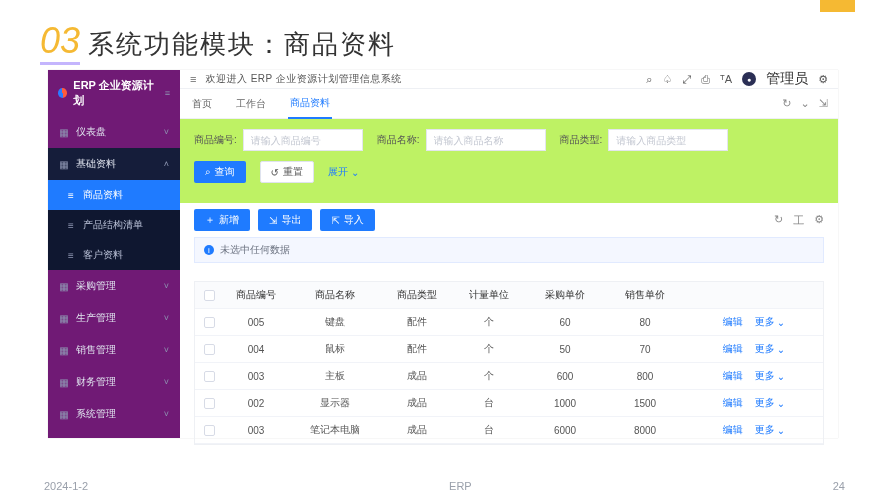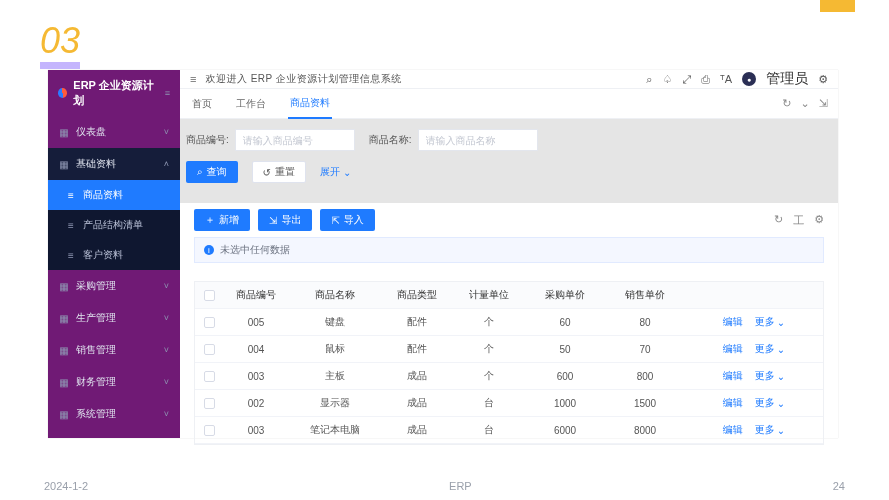--- a/index.html
+++ b/index.html
@@ -1,19 +1,19 @@
 <!DOCTYPE html>
 <html><head>
 <meta charset="utf-8">
 <style>
 *{margin:0;padding:0;box-sizing:border-box;font-family:"Microsoft YaHei","PingFang SC",sans-serif}
 body{background:#fff;width:889px;height:500px;overflow:hidden;position:relative}
 .accent-box{position:absolute;top:0;right:34px;width:35px;height:12px;background:#f5b933}
 .slide-header{padding:20px 40px 10px;display:flex;align-items:baseline;gap:8px}
-.slide-num{font-size:36px;color:#f5b933;font-weight:300;font-style:italic;border-bottom:7px solid #c4b5fd}
+.slide-num{font-size:36px;color:#f5b933;font-weight:300;font-style:italic;border-bottom:3px solid #c4b5fd}
 .slide-title{font-size:26px;color:#333;letter-spacing:2px}
 .app-shell{position:absolute;left:48px;top:70px;width:790px;height:368px;display:flex;font-size:11px;color:#333;box-shadow:0 0 1px rgba(0,0,0,.2)}
 .sidebar{width:132px;background:#701a75;color:#c7cbd6;display:flex;flex-direction:column}
 .logo-row{display:flex;align-items:center;gap:6px;padding:8px 10px;font-size:11px;color:#fff;font-weight:600}
 .logo-mark{width:10px;height:10px;display:inline-block;position:relative}
 .logo-mark::before{content:"";position:absolute;inset:0;border-radius:50%;background:conic-gradient(#ff5a3c 0 50%,#2b7bff 50% 100%)}
 .menu{flex:1;overflow:hidden}
 .menu-item{display:flex;align-items:center;padding:9px 11px;gap:7px;cursor:pointer;font-size:10px;color:#dfe3ee}
 .menu-item .mi-icon{width:10px;display:inline-flex;justify-content:center;color:#8f97b3}
 .menu-item.open{background:#151d3a}
@@ -28,21 +28,21 @@
 .topbar .hamburger{color:#666;cursor:pointer}
 .topbar .welcome{font-size:10px;color:#555;letter-spacing:.5px}
 .topbar .right-icons{margin-left:auto;display:flex;align-items:center;gap:10px;color:#555}
 .right-icons .icon{cursor:pointer;font-size:11px}
 .avatar{width:14px;height:14px;border-radius:50%;background:#2b2f55;display:inline-flex;align-items:center;justify-content:center;color:#fff;font-size:7px}
 .username{font-size:14px;color:#333}
 .tabs{display:flex;align-items:center;height:30px;border-bottom:1px solid #eef0f4;padding:0 10px;gap:20px}
 .tab{font-size:10px;color:#666;padding:7px 2px;cursor:pointer}
 .tab.active{color:#1f7bff;border-bottom:2px solid #1f7bff}
 .tabs-right{margin-left:auto;display:flex;gap:9px;color:#888}
-.search-panel{padding:10px 6px;background:#e5e5e5}
+.search-panel{padding:10px 14px;background:#bef264}
 .search-row{display:flex;align-items:center;gap:14px;margin-bottom:10px}
 .field{display:flex;align-items:center;gap:6px}
 .field label{font-size:10px;color:#555}
 .field input{border:1px solid #e3e6ed;height:22px;padding:0 7px;font-size:10px;color:#333;width:120px}
 .field input::placeholder{color:#c3c7d1}
 .btn{display:inline-flex;align-items:center;gap:4px;height:22px;padding:0 10px;font-size:10px;border:1px solid transparent;border-radius:2px;cursor:pointer;background:#fff}
 .btn-primary{background:#1f7bff;color:#fff}
 .btn-plain{border-color:#dfe3ee;color:#555}
 .link-btn{color:#1f7bff;font-size:10px;cursor:pointer;display:inline-flex;align-items:center;gap:3px}
 .toolbar{display:flex;align-items:center;gap:8px;padding:6px 14px}
@@ -58,20 +58,21 @@
 .ops .more{display:inline-flex;align-items:center;gap:2px;cursor:pointer}
 .chk{width:11px;height:11px;border:1px solid #d7dbe6;border-radius:2px;margin:0 auto;cursor:pointer;background:#fff}
 .footer{position:absolute;bottom:8px;left:0;width:100%;display:flex;justify-content:space-between;padding:0 44px;font-size:11px;color:#9aa0ab}
 </style>
 </head>
 <body>
 <div class="accent-box"></div>
 
 <div class="slide-header">
   <span class="slide-num">03</span>
+  <span class="slide-title">系统功能模块：商品资料</span>
 </div>
 
 <div class="app-shell">
   <aside class="sidebar">
     <div class="logo-row">
       <span class="logo-mark"></span>
       <span>ERP 企业资源计划</span>
       <span class="chev">≡</span>
     </div>
     <nav class="menu" id="menu">
@@ -155,20 +156,24 @@
 
     <div class="search-panel">
       <div class="search-row">
         <div class="field">
           <label>商品编号:</label>
           <input placeholder="请输入商品编号" style="">
         </div>
         <div class="field">
           <label>商品名称:</label>
           <input placeholder="请输入商品名称" style="">
+        </div>
+        <div class="field">
+          <label>商品类型:</label>
+          <input placeholder="请输入商品类型" style="">
         </div>
       </div>
       <div class="search-row">
         <button class="btn btn-primary">
             <span>⌕</span>
             <span>查询</span>
           </button>
         <button class="btn btn-plain">
             <span>↺</span>
             <span>重置</span>

